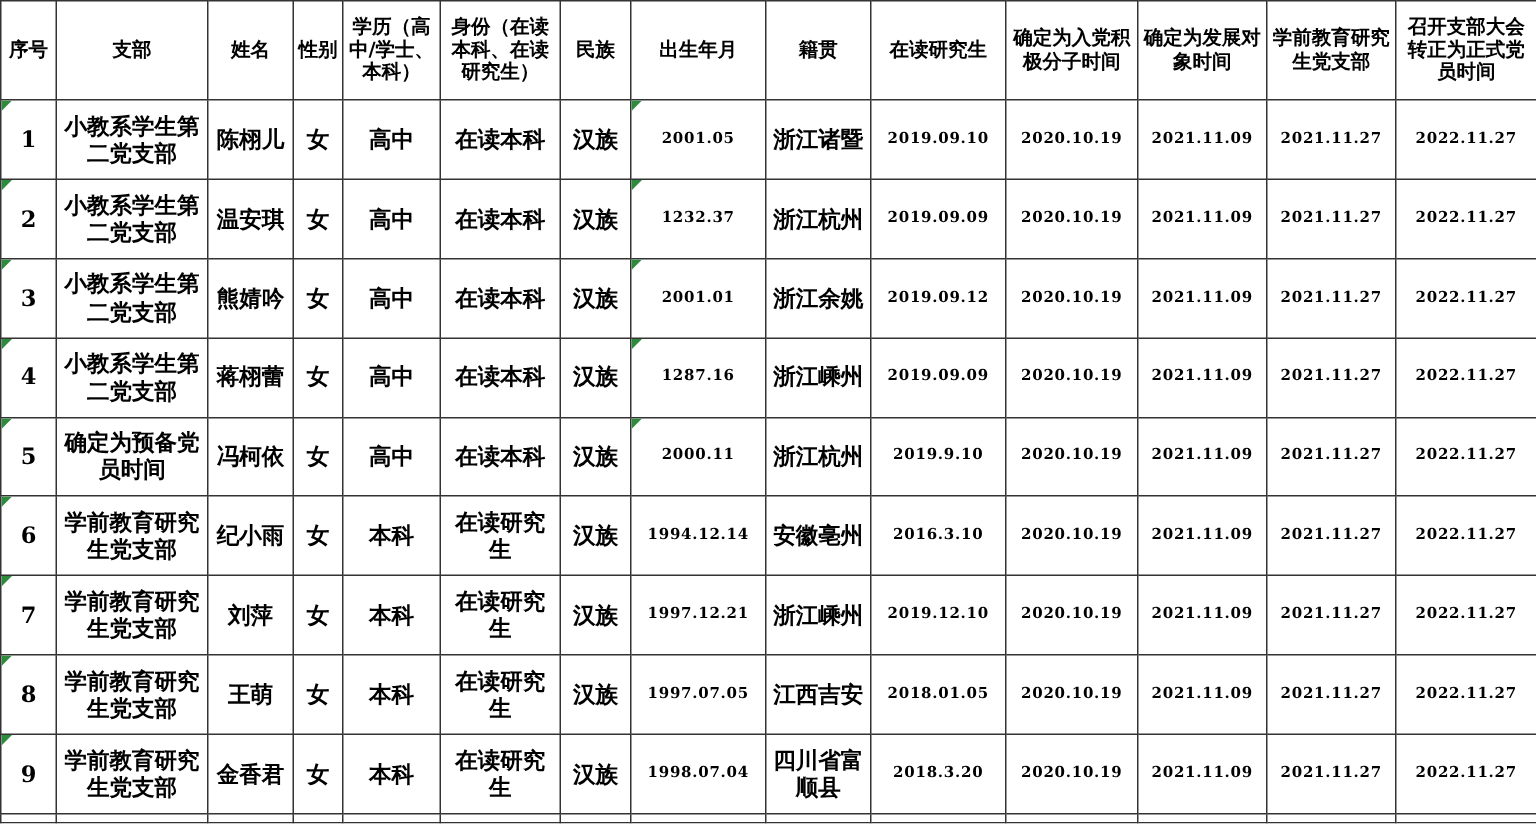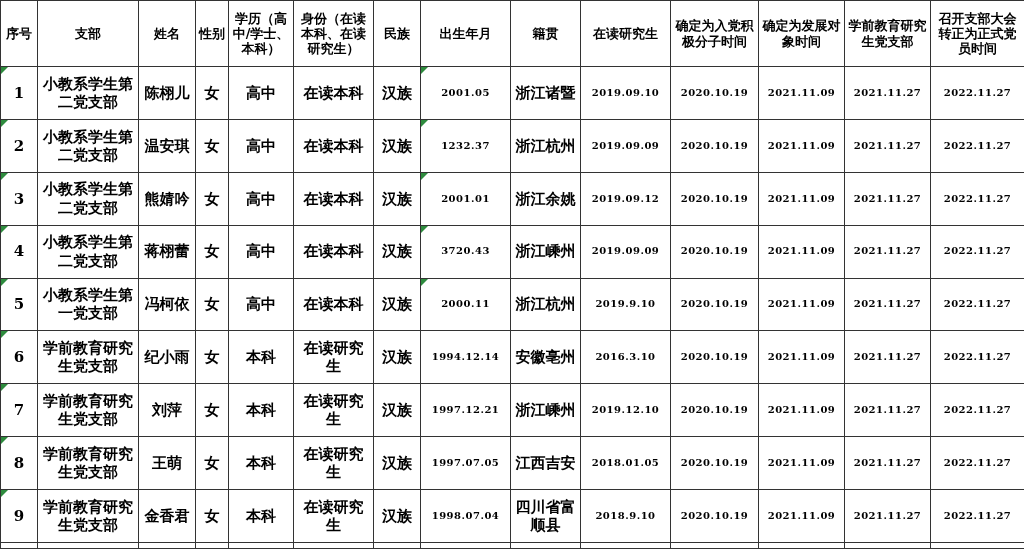--- a/index.html
+++ b/index.html
@@ -138,31 +138,31 @@
         <td data-name="cell-full-member-date" class="num"><span data-name="cell-text">2022.11.27</span></td>
       </tr>
       <tr data-name="table-row">
         <td data-name="cell-index"><span class="flag" data-name="error-flag-icon"></span><span data-name="cell-text">4</span></td>
         <td data-name="cell-branch"><span data-name="cell-text">小教系学生第二党支部</span></td>
         <td data-name="cell-name"><span data-name="cell-text">蒋栩蕾</span></td>
         <td data-name="cell-gender"><span data-name="cell-text">女</span></td>
         <td data-name="cell-education"><span data-name="cell-text">高中</span></td>
         <td data-name="cell-identity"><span data-name="cell-text">在读本科</span></td>
         <td data-name="cell-ethnicity"><span data-name="cell-text">汉族</span></td>
-        <td data-name="cell-birth-date" class="num"><span class="flag" data-name="error-flag-icon"></span><span data-name="cell-text">3720.43</span></td>
+        <td data-name="cell-birth-date" class="num"><span class="flag" data-name="error-flag-icon"></span><span data-name="cell-text">1287.16</span></td>
         <td data-name="cell-native-place"><span data-name="cell-text">浙江嵊州</span></td>
         <td data-name="cell-apply-date" class="num"><span data-name="cell-text">2019.09.09</span></td>
         <td data-name="cell-activist-date" class="num"><span data-name="cell-text">2020.10.19</span></td>
         <td data-name="cell-development-date" class="num"><span data-name="cell-text">2021.11.09</span></td>
         <td data-name="cell-probationary-date" class="num"><span data-name="cell-text">2021.11.27</span></td>
         <td data-name="cell-full-member-date" class="num"><span data-name="cell-text">2022.11.27</span></td>
       </tr>
       <tr data-name="table-row">
         <td data-name="cell-index"><span class="flag" data-name="error-flag-icon"></span><span data-name="cell-text">5</span></td>
-        <td data-name="cell-branch"><span data-name="cell-text">小教系学生第一党支部</span></td>
+        <td data-name="cell-branch"><span data-name="cell-text">确定为预备党员时间</span></td>
         <td data-name="cell-name"><span data-name="cell-text">冯柯依</span></td>
         <td data-name="cell-gender"><span data-name="cell-text">女</span></td>
         <td data-name="cell-education"><span data-name="cell-text">高中</span></td>
         <td data-name="cell-identity"><span data-name="cell-text">在读本科</span></td>
         <td data-name="cell-ethnicity"><span data-name="cell-text">汉族</span></td>
         <td data-name="cell-birth-date" class="num"><span class="flag" data-name="error-flag-icon"></span><span data-name="cell-text">2000.11</span></td>
         <td data-name="cell-native-place"><span data-name="cell-text">浙江杭州</span></td>
         <td data-name="cell-apply-date" class="num"><span data-name="cell-text">2019.9.10</span></td>
         <td data-name="cell-activist-date" class="num"><span data-name="cell-text">2020.10.19</span></td>
         <td data-name="cell-development-date" class="num"><span data-name="cell-text">2021.11.09</span></td>
@@ -220,21 +220,21 @@
       <tr data-name="table-row">
         <td data-name="cell-index"><span class="flag" data-name="error-flag-icon"></span><span data-name="cell-text">9</span></td>
         <td data-name="cell-branch"><span data-name="cell-text">学前教育研究生党支部</span></td>
         <td data-name="cell-name"><span data-name="cell-text">金香君</span></td>
         <td data-name="cell-gender"><span data-name="cell-text">女</span></td>
         <td data-name="cell-education"><span data-name="cell-text">本科</span></td>
         <td data-name="cell-identity"><span data-name="cell-text">在读研究生</span></td>
         <td data-name="cell-ethnicity"><span data-name="cell-text">汉族</span></td>
         <td data-name="cell-birth-date" class="num"><span data-name="cell-text">1998.07.04</span></td>
         <td data-name="cell-native-place"><span data-name="cell-text">四川省富顺县</span></td>
-        <td data-name="cell-apply-date" class="num"><span data-name="cell-text">2018.9.10</span></td>
+        <td data-name="cell-apply-date" class="num"><span data-name="cell-text">2018.3.20</span></td>
         <td data-name="cell-activist-date" class="num"><span data-name="cell-text">2020.10.19</span></td>
         <td data-name="cell-development-date" class="num"><span data-name="cell-text">2021.11.09</span></td>
         <td data-name="cell-probationary-date" class="num"><span data-name="cell-text">2021.11.27</span></td>
         <td data-name="cell-full-member-date" class="num"><span data-name="cell-text">2022.11.27</span></td>
       </tr>
       <tr data-name="partial-row">
         <td data-name="cell-index"></td>
         <td data-name="cell-branch"></td>
         <td data-name="cell-name"></td>
         <td data-name="cell-gender"></td>

